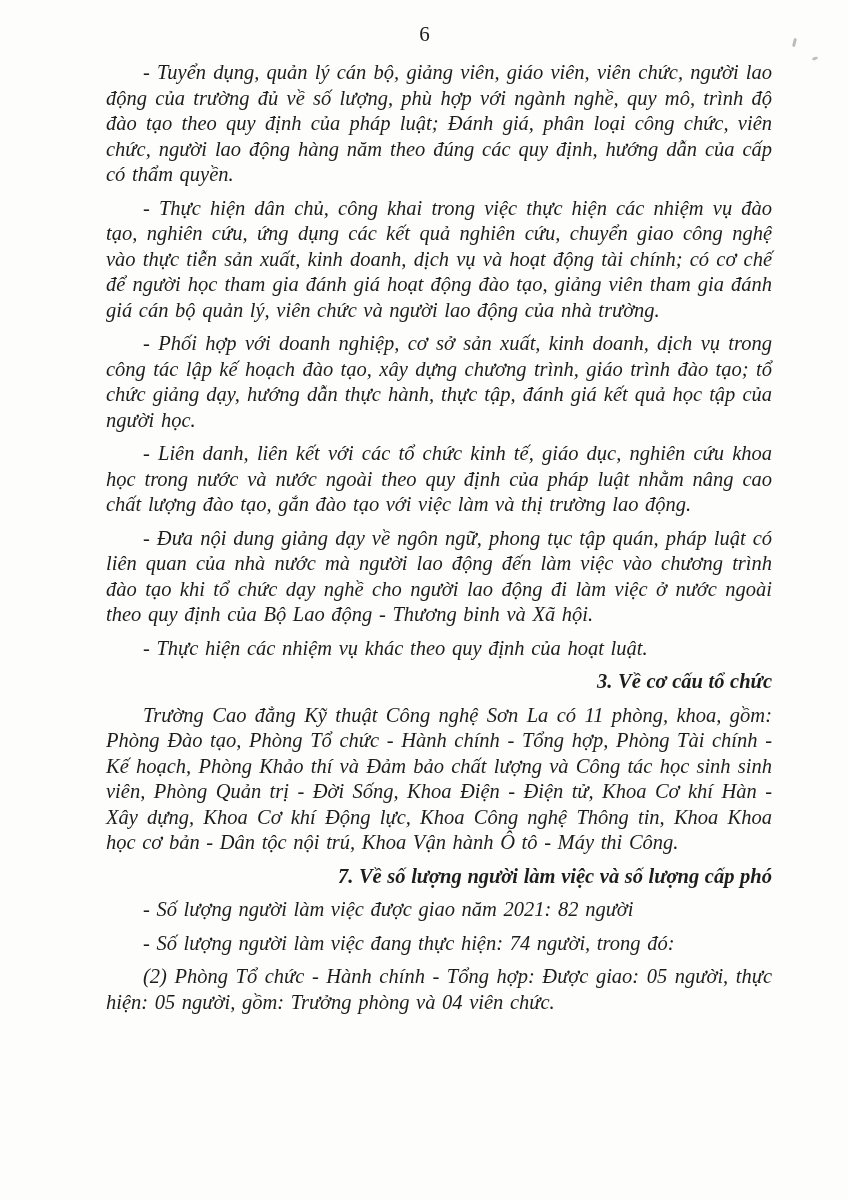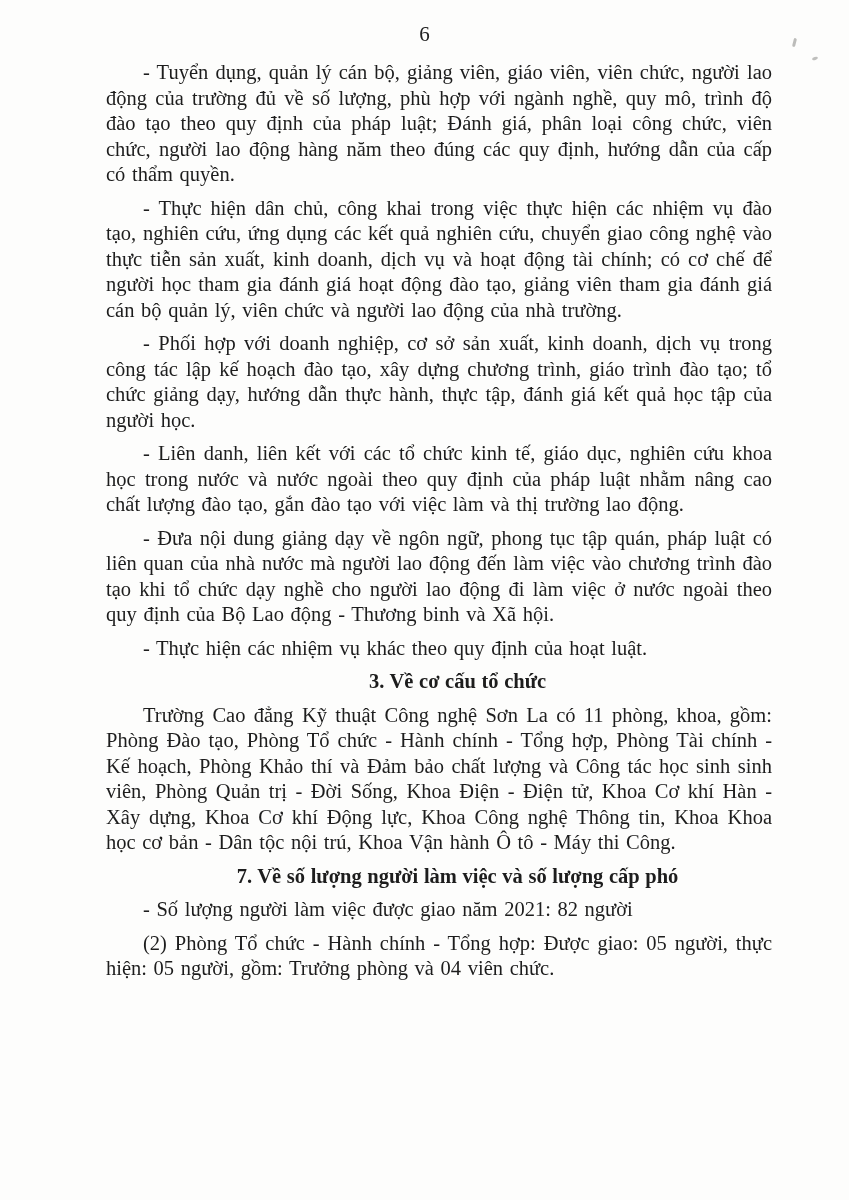--- a/index.html
+++ b/index.html
@@ -24,32 +24,33 @@
     right: 0;
     text-align: center;
     font-size: 21px;
     color: #222;
   }
   .content {
     position: absolute;
     top: 60px;
     left: 106px;
     width: 666px;
+    font-style: italic;
   }
   .content p {
     margin: 0 0 8px 0;
     font-size: 20.5px;
     line-height: 25.5px;
     text-align: justify;
     text-indent: 37px;
     word-spacing: 1.5px;
   }
   .content p.heading {
     font-weight: bold;
-    text-align: center;
+    text-align: right;
     word-spacing: 0.5px;
   }
   
   .artifact-1 {
     position: absolute;
     top: 38px;
     left: 793px;
     width: 3px;
     height: 9px;
     background: #9a9a96;
@@ -83,16 +84,17 @@
     <p>- Tuyển dụng, quản lý cán bộ, giảng viên, giáo viên, viên chức, người lao động của trường đủ về số lượng, phù hợp với ngành nghề, quy mô, trình độ đào tạo theo quy định của pháp luật; Đánh giá, phân loại công chức, viên chức, người lao động hàng năm theo đúng các quy định, hướng dẫn của cấp có thẩm quyền.</p>
     <p>- Thực hiện dân chủ, công khai trong việc thực hiện các nhiệm vụ đào tạo, nghiên cứu, ứng dụng các kết quả nghiên cứu, chuyển giao công nghệ vào thực tiễn sản xuất, kinh doanh, dịch vụ và hoạt động tài chính; có cơ chế để người học tham gia đánh giá hoạt động đào tạo, giảng viên tham gia đánh giá cán bộ quản lý, viên chức và người lao động của nhà trường.</p>
     <p>- Phối hợp với doanh nghiệp, cơ sở sản xuất, kinh doanh, dịch vụ trong công tác lập kế hoạch đào tạo, xây dựng chương trình, giáo trình đào tạo; tổ chức giảng dạy, hướng dẫn thực hành, thực tập, đánh giá kết quả học tập của người học.</p>
     <p>- Liên danh, liên kết với các tổ chức kinh tế, giáo dục, nghiên cứu khoa học trong nước và nước ngoài theo quy định của pháp luật nhằm nâng cao chất lượng đào tạo, gắn đào tạo với việc làm và thị trường lao động.</p>
     <p>- Đưa nội dung giảng dạy về ngôn ngữ, phong tục tập quán, pháp luật có liên quan của nhà nước mà người lao động đến làm việc vào chương trình đào tạo khi tổ chức dạy nghề cho người lao động đi làm việc ở nước ngoài theo quy định của Bộ Lao động - Thương binh và Xã hội.</p>
     <p>- Thực hiện các nhiệm vụ khác theo quy định của hoạt luật.</p>
     <p class="heading">3. Về cơ cấu tổ chức</p>
     <p>Trường Cao đẳng Kỹ thuật Công nghệ Sơn La có 11 phòng, khoa, gồm: Phòng Đào tạo, Phòng Tổ chức - Hành chính - Tổng hợp, Phòng Tài chính - Kế hoạch, Phòng Khảo thí và Đảm bảo chất lượng và Công tác học sinh sinh viên, Phòng Quản trị - Đời Sống, Khoa Điện - Điện tử, Khoa Cơ khí Hàn - Xây dựng, Khoa Cơ khí Động lực, Khoa Công nghệ Thông tin, Khoa Khoa học cơ bản - Dân tộc nội trú, Khoa Vận hành Ô tô - Máy thi Công.</p>
     <p class="heading">7. Về số lượng người làm việc và số lượng cấp phó</p>
     <p>- Số lượng người làm việc được giao năm 2021: 82 người</p>
+    <p>- Số lượng người làm việc đang thực hiện: 74 người, trong đó:</p>
     <p>(2) Phòng Tổ chức - Hành chính - Tổng hợp: Được giao: 05 người, thực hiện: 05 người, gồm: Trưởng phòng và 04 viên chức.</p>
   </div>
 
 </div>
 
 </body></html>

